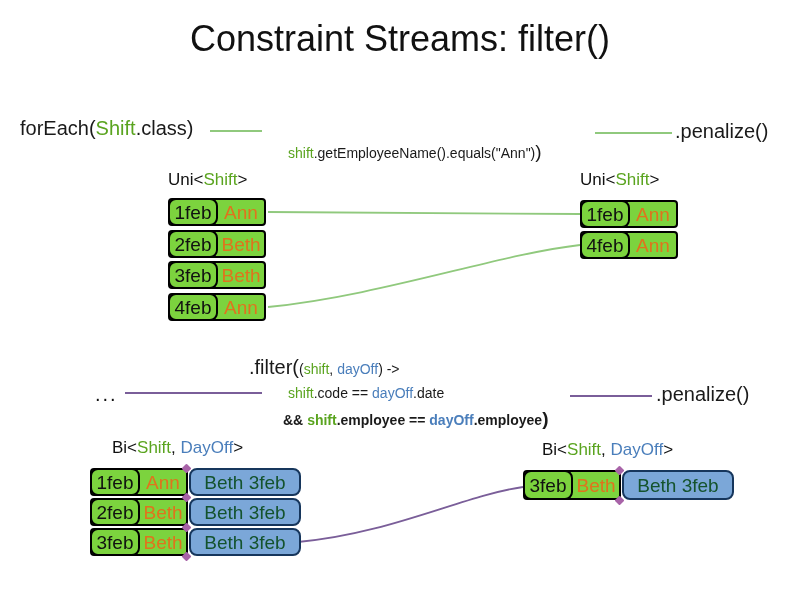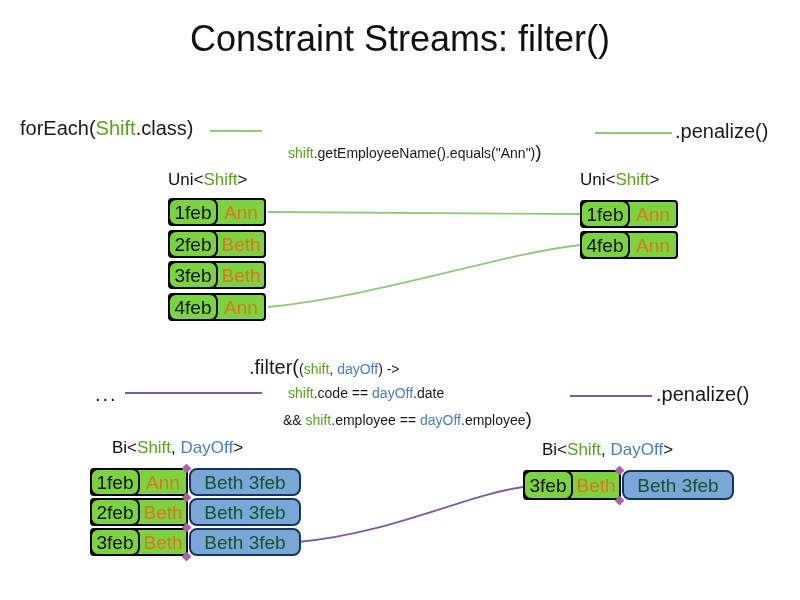--- a/index.html
+++ b/index.html
@@ -94,21 +94,21 @@
       <span class="cell datecell">4feb</span>
       <span class="cell namecell">Ann</span>
     </div>
 
   <div class="abs dots" style="left:95px;top:383px;">...</div>
 
   <div class="abs code" style="left:249px;top:356px;"><span>.filter(</span><span class="sm">(</span><span class="sm green">shift</span><span class="sm">, </span><span class="sm blue">dayOff</span><span class="sm">)</span><span class="sm"> -&gt;</span></div>
 
   <div class="abs code-sm" style="left:288px;top:385px;"><span class="green">shift</span><span>.code == </span><span class="blue">dayOff</span><span>.date</span></div>
 
-  <div class="abs code-sm" style="left:283px;top:408px;"><span>&amp;&amp; </span><span class="green">shift</span><span>.employee == </span><span class="blue">dayOff</span><span>.employee</span><span class="bigparen">)</span></div>
+  <div class="abs code-sm" style="left:283px;top:408px;font-weight:bold;"><span>&amp;&amp; </span><span class="green">shift</span><span>.employee == </span><span class="blue">dayOff</span><span>.employee</span><span class="bigparen">)</span></div>
 
   <div class="abs code" style="left:656px;top:383px;">.penalize()</div>
 
   <div class="abs typelabel" style="left:112px;top:438px;"><span>Bi&lt;</span><span class="green">Shift</span><span>, </span><span class="blue">DayOff</span><span>&gt;</span></div>
   <div class="abs typelabel" style="left:542px;top:440px;"><span>Bi&lt;</span><span class="green">Shift</span><span>, </span><span class="blue">DayOff</span><span>&gt;</span></div>
 
   <div class="abs row" style="left:90px;top:468px;">
     <div class="greenpair h28">
         <span class="cell datecell">1feb</span>
         <span class="cell namecell">Ann</span>

